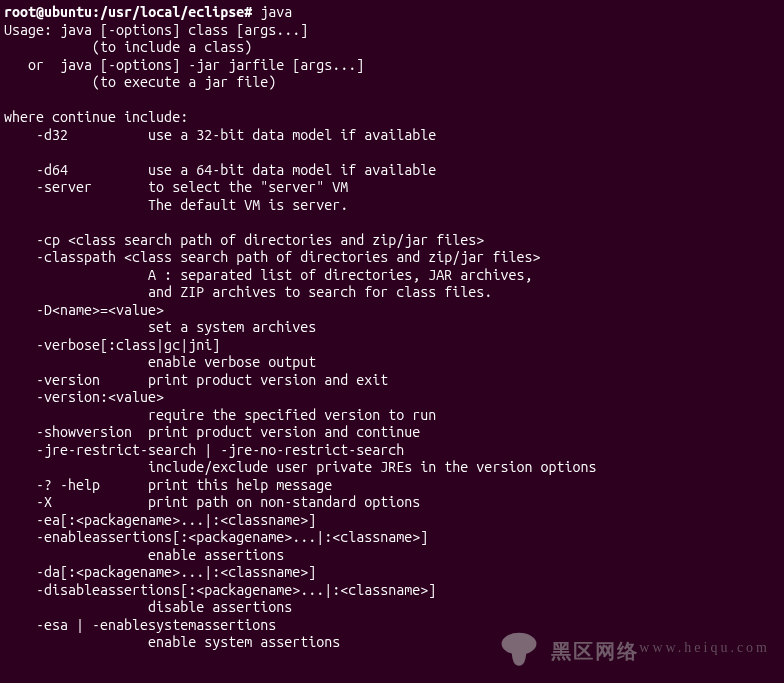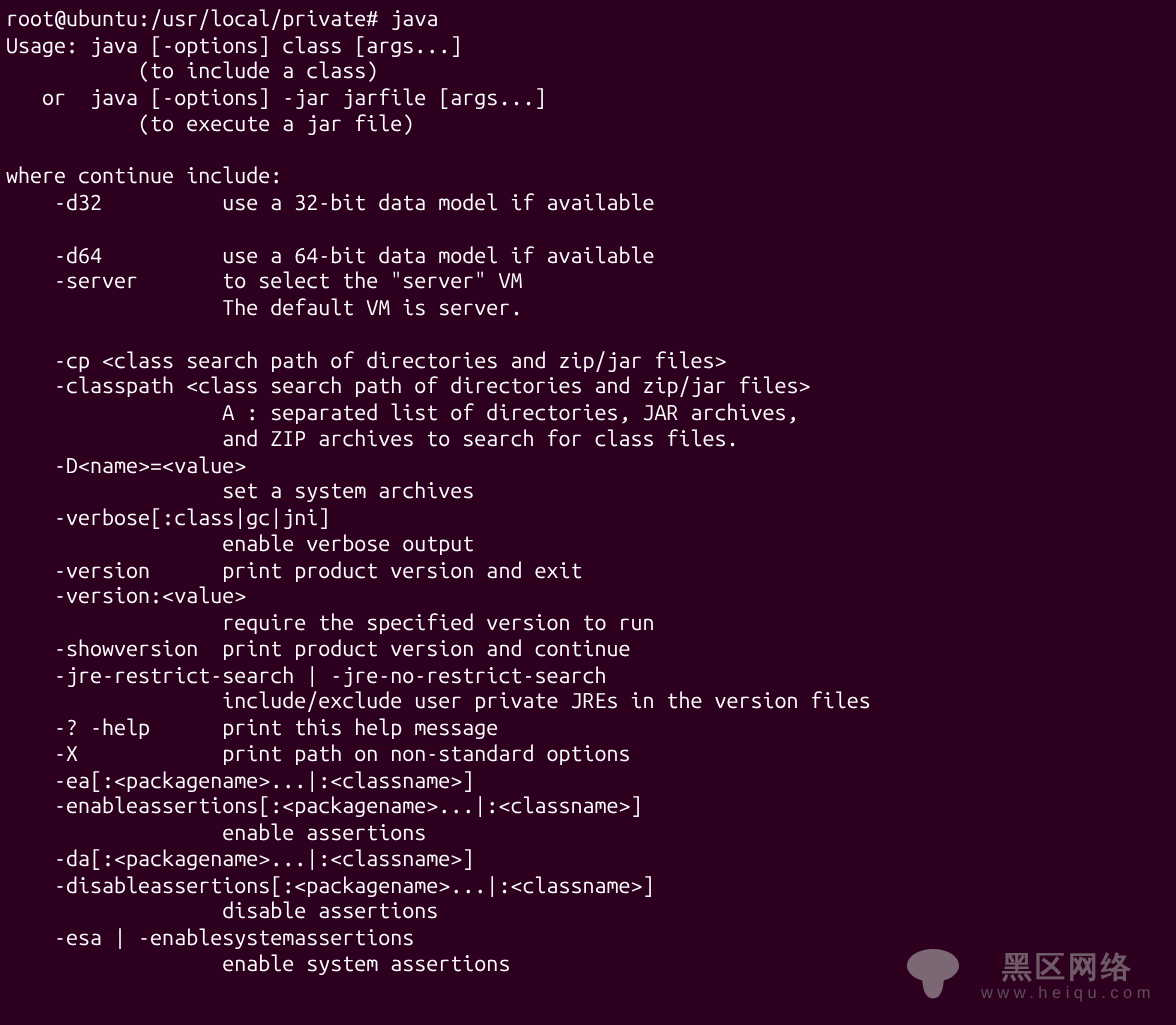--- a/index.html
+++ b/index.html
@@ -13,62 +13,61 @@
     line-height: 17.5px;
     color: #ffffff;
     overflow: hidden;
     position: relative;
   }
   .terminal {
     padding: 4px 0 0 4px;
     white-space: pre;
   }
   .bold {
-    font-weight: normal;
+    font-weight: bold;
   }
   .watermark {
     position: absolute;
     right: 14px;
     bottom: 10px;
     display: flex;
     align-items: center;
     gap: 10px;
     opacity: 0.55;
     pointer-events: none;
   }
   .mushroom {
     width: 44px;
     height: 44px;
     display: flex;
     align-items: center;
     justify-content: center;
   }
   .wm-text {
     display: flex;
-    flex-direction: column;
     color: #a7a5a6;
-    font-family: Liberation Sans, sans-serif;
+    font-family: Liberation Serif, serif;
     line-height: 1.1;
     text-align: center;
   }
   .wm-big {
     font-size: 20px;
     font-weight: 600;
     letter-spacing: 2px;
   }
   .wm-small {
-    font-size: 11px;
+    font-size: 14px;
     letter-spacing: 3px;
     color: #8d8a8c;
   }
 </style>
 </head>
 <body>
 
-<div class="terminal"><span class="bold">root@ubuntu</span><span class="bold">:</span><span class="bold">/usr/local/private</span><span class="bold">#</span><span> java</span>
+<div class="terminal"><span class="bold">root@ubuntu</span><span class="bold">:</span><span class="bold">/usr/local/eclipse</span><span class="bold">#</span><span> java</span>
 <span>Usage: java [-options] class [args...]</span>
 <span>           (to include a class)</span>
 <span>   or  java [-options] -jar jarfile [args...]</span>
 <span>           (to execute a jar file)</span>
 <span></span>
 <span>where continue include:</span>
 <span>    -d32          use a 32-bit data model if available</span>
 <span></span>
 <span>    -d64          use a 64-bit data model if available</span>
 <span>    -server       to select the "server" VM</span>
@@ -80,21 +79,21 @@
 <span>                  and ZIP archives to search for class files.</span>
 <span>    -D&lt;name&gt;=&lt;value&gt;</span>
 <span>                  set a system archives</span>
 <span>    -verbose[:class|gc|jni]</span>
 <span>                  enable verbose output</span>
 <span>    -version      print product version and exit</span>
 <span>    -version:&lt;value&gt;</span>
 <span>                  require the specified version to run</span>
 <span>    -showversion  print product version and continue</span>
 <span>    -jre-restrict-search | -jre-no-restrict-search</span>
-<span>                  include/exclude user private JREs in the version files</span>
+<span>                  include/exclude user private JREs in the version options</span>
 <span>    -? -help      print this help message</span>
 <span>    -X            print path on non-standard options</span>
 <span>    -ea[:&lt;packagename&gt;...|:&lt;classname&gt;]</span>
 <span>    -enableassertions[:&lt;packagename&gt;...|:&lt;classname&gt;]</span>
 <span>                  enable assertions</span>
 <span>    -da[:&lt;packagename&gt;...|:&lt;classname&gt;]</span>
 <span>    -disableassertions[:&lt;packagename&gt;...|:&lt;classname&gt;]</span>
 <span>                  disable assertions</span>
 <span>    -esa | -enablesystemassertions</span>
 <span>                  enable system assertions</span></div>

